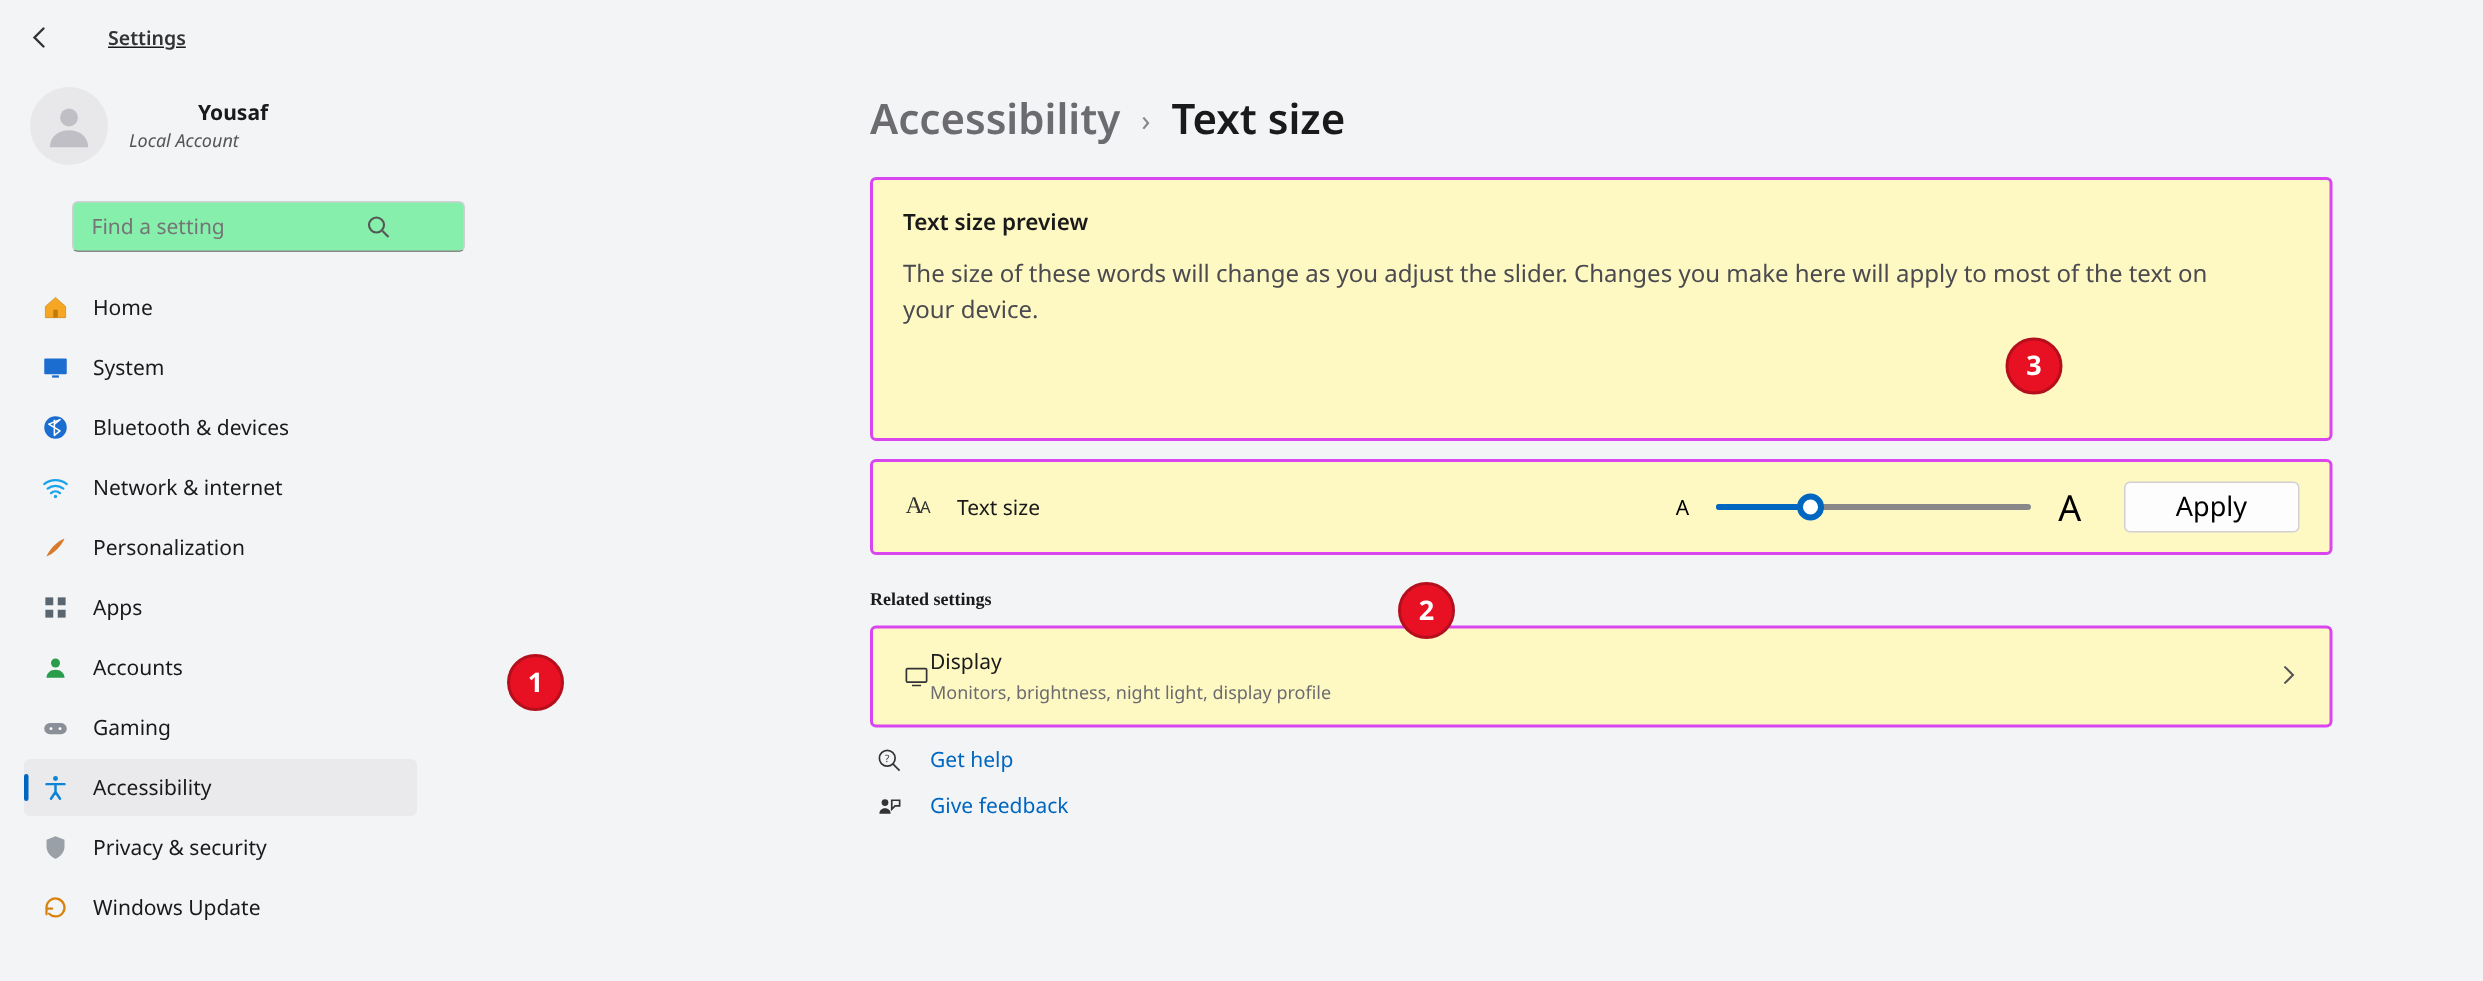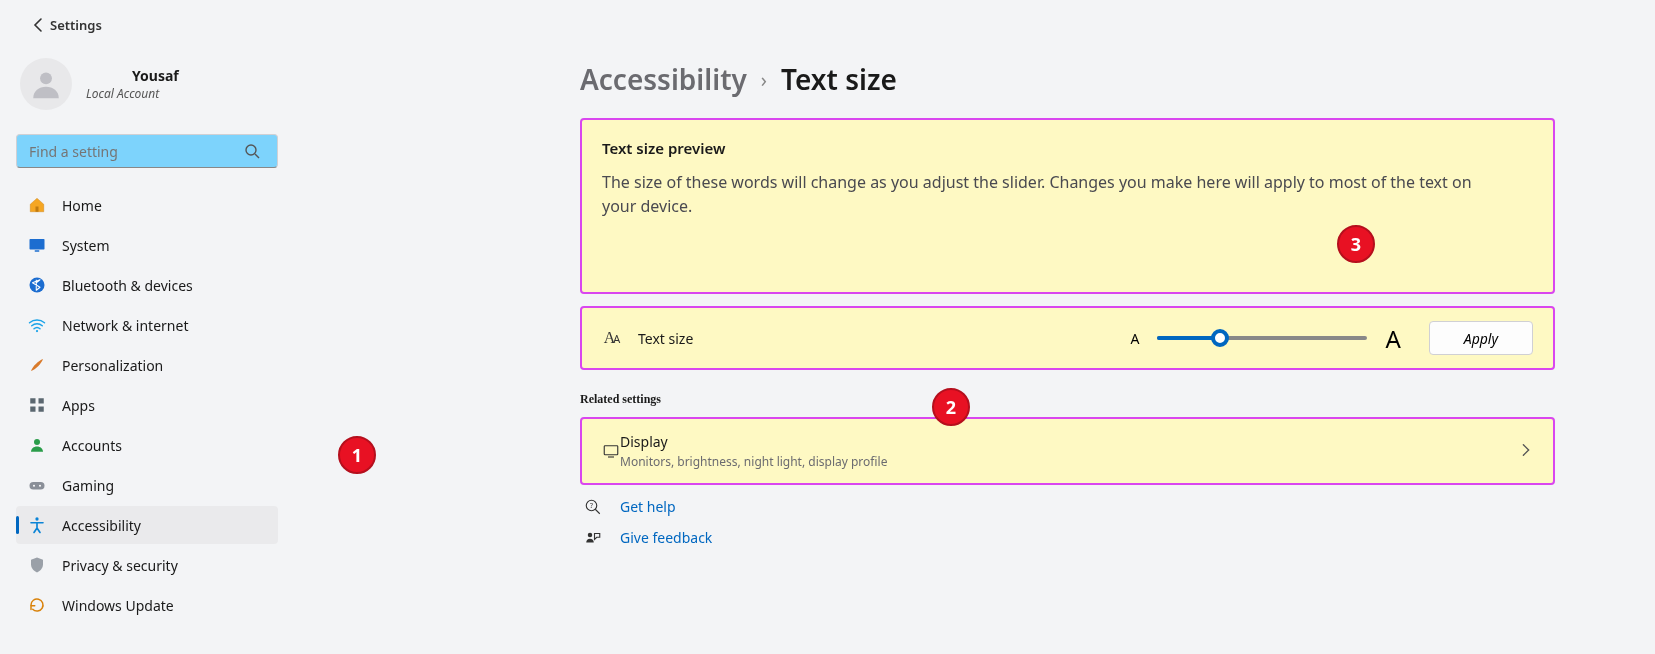--- a/index.html
+++ b/index.html
@@ -1,31 +1,31 @@
 <!DOCTYPE html>
 <html><head>
 <meta charset="utf-8">
 <style>
   * { box-sizing: border-box; margin: 0; padding: 0; font-family: "Segoe UI", -apple-system, system-ui, sans-serif; }
   body { background: #f3f4f6; color: #1a1a1a; width: 1655px; height: 654px; overflow: hidden; position: relative; }
 
   
-  .topbar { display: flex; align-items: center; gap: 0; padding: 14px 28px 8px; }
+  .topbar { display: flex; align-items: center; gap: 34px; padding: 14px 16px 8px; text-decoration: underline; }
   .back-btn { width: 22px; height: 22px; display:flex; align-items:center; justify-content:center; cursor:pointer; }
   .app-title { font-size: 13px; font-weight: 600; color: #333; }
 
   
   .sidebar { position: absolute; left: 0; top: 44px; width: 300px; padding: 8px 16px; }
   .profile { display:flex; align-items:center; gap:14px; padding: 6px 4px 18px; }
   .avatar { width: 52px; height: 52px; border-radius: 50%; background: #e8e8ea; display:flex; align-items:center; justify-content:center; }
   .profile-name { font-size: 14px; font-weight: 700; margin-left: 46px; }
   .profile-sub  { font-size: 12px; color: #555; font-style: italic; }
 
   .search-wrap { position: relative; margin: 6px 0 18px; }
-  .search { width: 262px; height: 34px; border: 1px solid #d0d0d4; border-bottom: 1.5px solid #888; border-radius: 4px; background: #7dd3fc; padding: 0 36px 0 12px; font-size: 14px; color: #666; outline:none; }
+  .search { width: 262px; height: 34px; border: 1px solid #d0d0d4; border-bottom: 1.5px solid #888; border-radius: 4px; background: #86efac; padding: 0 36px 0 12px; font-size: 14px; color: #666; outline:none;margin-left:32px; }
   .search-icon-pos { position:absolute; right:24px; top:8px; color:#555; }
 
   .nav { display:flex; flex-direction:column; gap:2px; width:262px; }
   .nav-item { display:flex; align-items:center; gap:16px; height:38px; padding:0 12px; border-radius:4px; cursor:pointer; font-size:14px; color:#1a1a1a; position:relative; }
   .nav-item.selected { background:#eaeaec; }
   .nav-item.selected::before { content:""; position:absolute; left:0; top:10px; bottom:10px; width:3px; border-radius:2px; background:#0067c0; }
   .nav-icon { width:18px; height:18px; display:flex; align-items:center; justify-content:center; font-size:16px; }
 
   
   .main { position:absolute; left:300px; right:0; top:44px; padding: 10px 280px 20px 280px; padding-left:280px; }
@@ -42,21 +42,21 @@
   .preview-text { font-size:16px; color:#4a4a50; line-height:1.5; max-width:880px; margin-bottom:56px; }
 
   .slider-card { display:flex; align-items:center; gap:18px; height:64px; }
   .slider-label { font-size:14px; flex: 0 0 auto; }
   .slider-gap { flex:1; }
   .slider-small { font-size:14px; color:#000; }
   .slider-big { font-size:24px; color:#000; }
   .slider-track { width:210px; height:4px; background:#888; border-radius:2px; position:relative; }
   .slider-fill { position:absolute; left:0; top:0; bottom:0; width:30%; background:#0067c0; border-radius:2px; }
   .slider-thumb { position:absolute; left:30%; top:50%; transform:translate(-50%,-50%); width:18px; height:18px; border-radius:50%; background:#fff; border:4px solid #0067c0; }
-  .apply-btn { height:34px; padding:0 34px; border:1px solid #d0d0d4; background:#fdfdfd; border-radius:4px; font-size:14px; cursor:pointer; margin-left:10px;font-style:italic; }
+  .apply-btn { height:34px; padding:0 34px; border:1px solid #d0d0d4; background:#fdfdfd; border-radius:4px; font-size:18px; cursor:pointer; margin-left:10px; }
 
   .section-hdr { font-size:12px; font-weight:600; margin:22px 0 10px;font-family:Liberation Serif, serif; }
 
   .list-card { display:flex; align-items:center; height:68px; cursor:pointer; }
   .list-title { font-size:14px; }
   .list-sub { font-size:12px; color:#6b6b70; margin-top:2px; }
   .chev { margin-left:auto; color:#555; }
 
   .link-row { display:flex; align-items:center; gap:18px; margin:12px 4px; }
   .link-row a { color:#0067c0; text-decoration:none; font-size:14px; }

